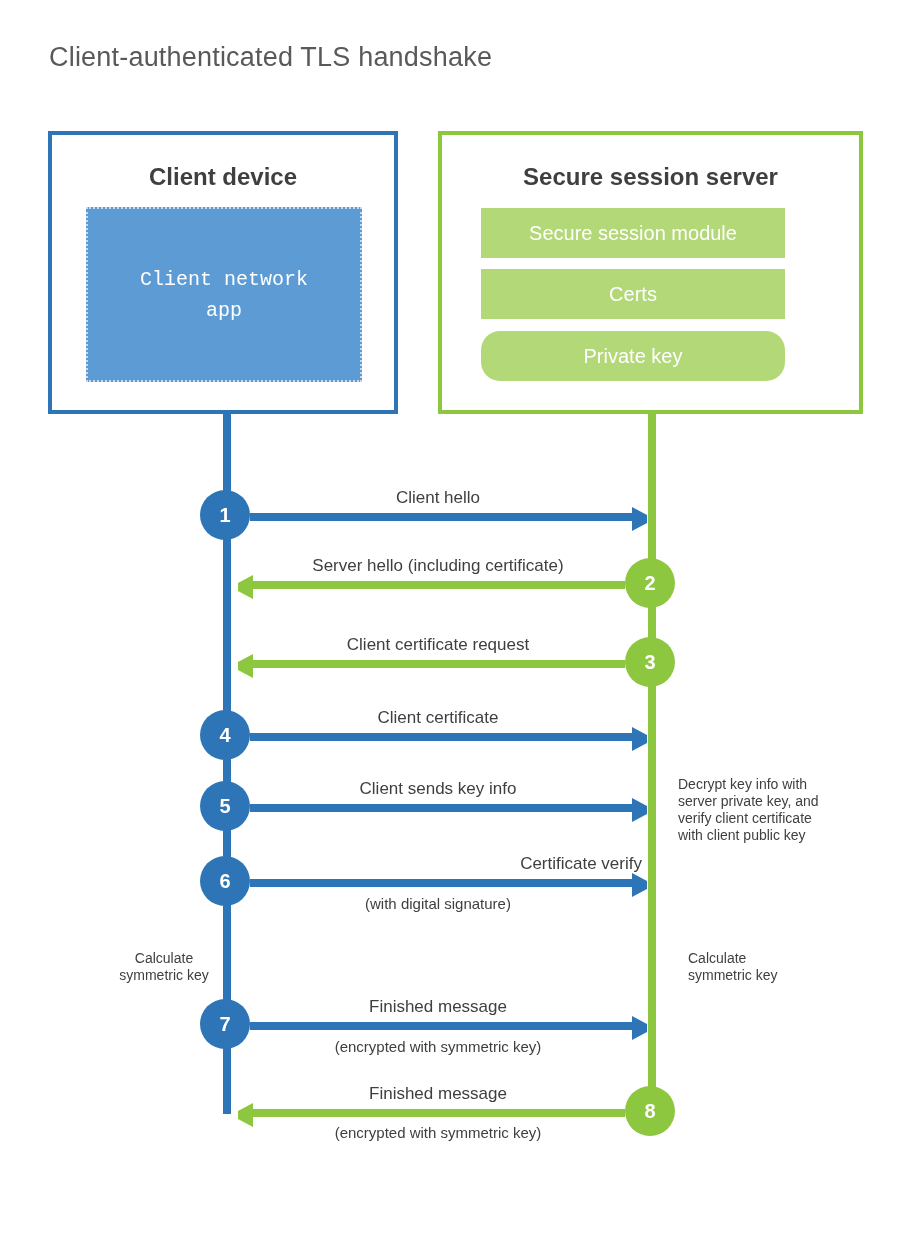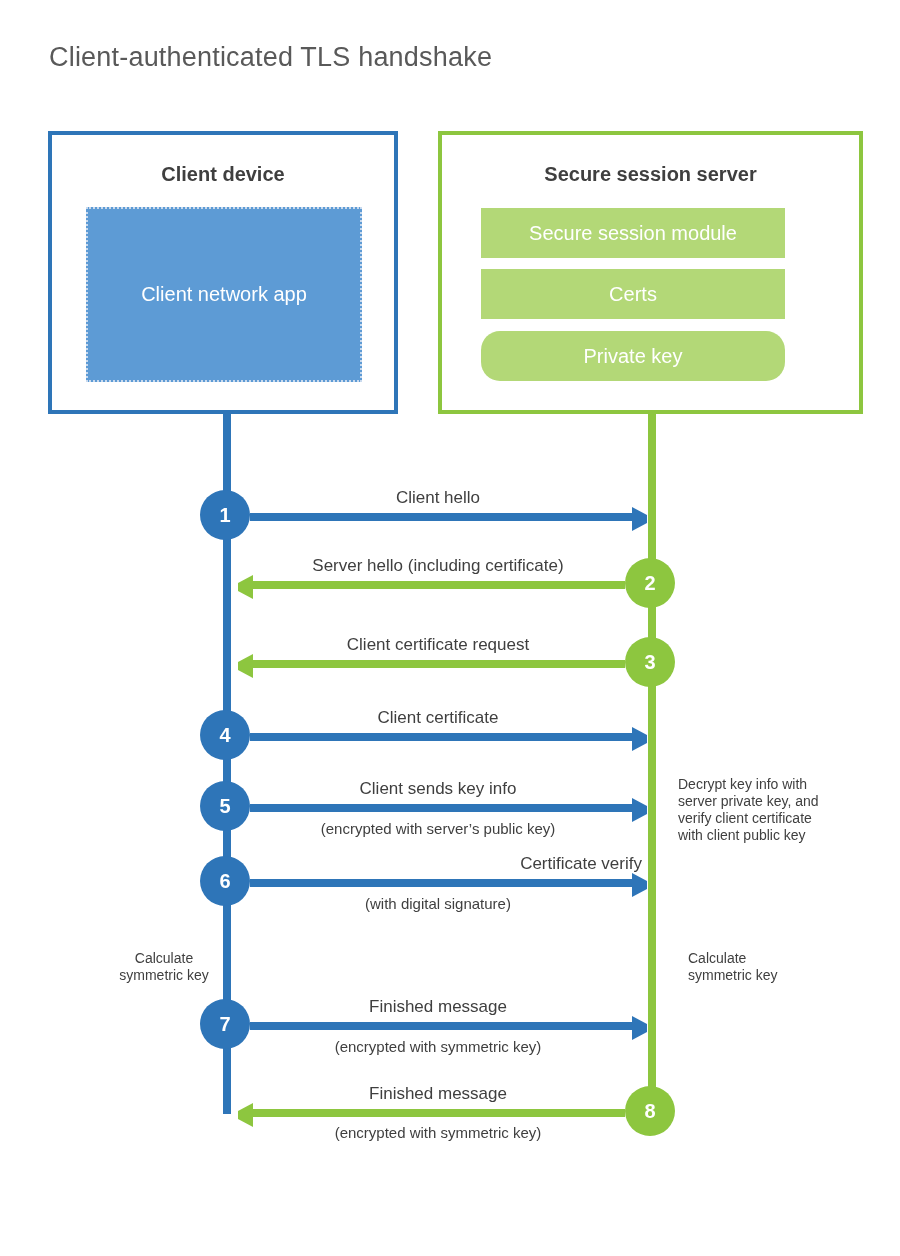--- a/index.html
+++ b/index.html
@@ -13,25 +13,25 @@
   *{margin:0;padding:4px;box-sizing:border-box;}
   body{background:#fff;font-family:"Liberation Sans","DejaVu Sans",sans-serif;}
   .canvas{position:relative;width:900px;height:1256px;background:#fff;overflow:hidden;}
 
   .title{position:absolute;left:37px;top:30px;font-size:27px;font-weight:300;color:var(--title);letter-spacing:.2px;}
 
   
   .box{position:absolute;top:123px;height:283px;background:#fff;}
   .client-box{left:40px;width:350px;border:4px solid var(--blue);}
   .server-box{left:430px;width:425px;border:4px solid var(--green);}
-  .box-title{position:absolute;top:24px;left:0;width:100%;text-align:center;font-size:20px;font-weight:700;color:var(--text);}
+  .box-title{position:absolute;top:24px;left:0;width:100%;text-align:center;font-size:24px;font-weight:700;color:var(--text);}
 
   .client-app{position:absolute;left:34px;top:72px;width:276px;height:175px;background:var(--blue-fill);
     border:2px dotted #c9daee;display:flex;align-items:center;justify-content:center;}
-  .client-app-label{display:block;width:180px;text-align:center;color:#fff;font-size:20px;line-height:1.55;}
+  .client-app-label{display:block;width:180px;text-align:center;color:#fff;font-size:20px;line-height:1.55;font-family:Liberation Mono, monospace;}
 
   .server-bar{position:absolute;left:39px;width:304px;height:50px;background:var(--green-fill);
     display:flex;align-items:center;justify-content:center;color:#fff;font-size:20px;}
   .bar-1{top:73px;} .bar-2{top:134px;} .bar-3{top:196px;border-radius:19px;}
 
   
   .vline{position:absolute;width:5px;}
   .vline-client{left:215px;top:405px;height:701px;background:var(--blue);}
   .vline-server{left:640px;top:405px;height:676px;background:var(--green);}
 
@@ -113,21 +113,20 @@
   <div class="hline green s3l"></div>
   <div class="ahead to-left s3h"></div>
 
   <div class="circle c-blue s4c">4</div>
   <div class="msg s4m">Client certificate</div>
   <div class="hline blue s4l"></div>
   <div class="ahead to-right s4h"></div>
 
   <div class="circle c-blue s5c">5</div>
   <div class="msg s5m">Client sends key info</div>
-  <div class="msg-sub s5s">(encrypted with server’s public key)</div>
   <div class="hline blue s5l"></div>
   <div class="ahead to-right s5h"></div>
 
   <div class="circle c-blue s6c">6</div>
   <div class="msg s6m">Certificate verify</div>
   <div class="msg-sub s6s">(with digital signature)</div>
   <div class="hline blue s6l"></div>
   <div class="ahead to-right s6h"></div>
 
   <div class="note note-decrypt">Decrypt key info with server private key, and verify client certificate with client public key</div>

